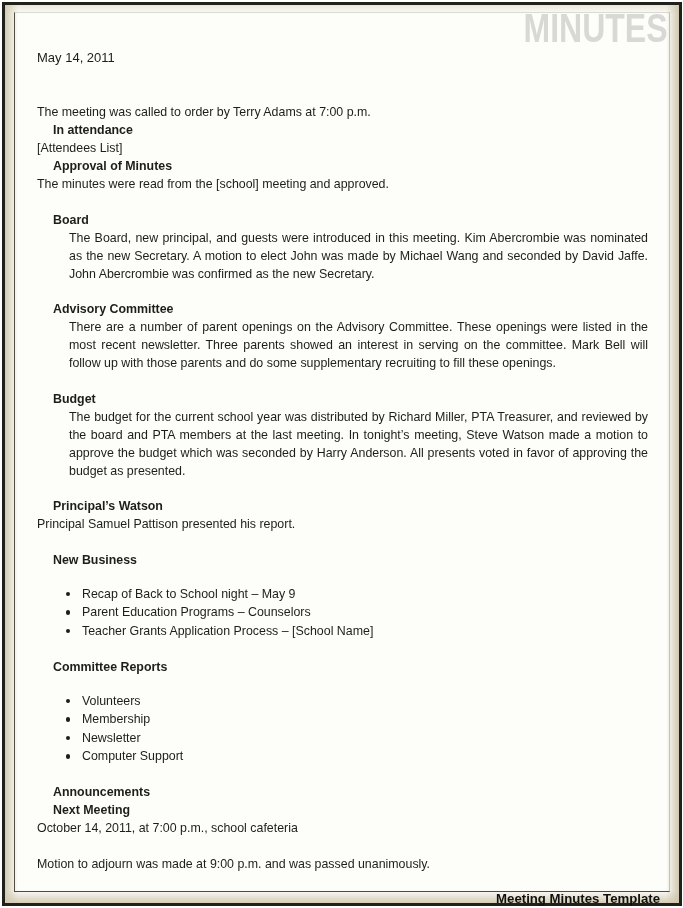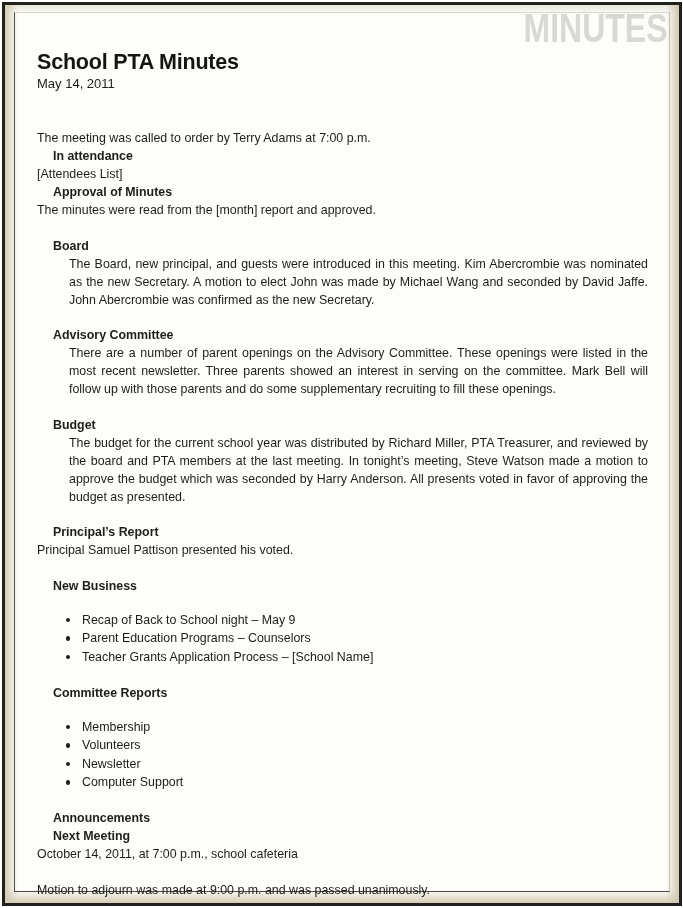--- a/index.html
+++ b/index.html
@@ -101,65 +101,64 @@
 </head>
 <body>
 
 <div class="page">
   <div class="inner-line"></div>
 
   <div class="watermark">MINUTES</div>
 
   <div class="content">
 
-    <div class="title">School PTA Minutes</div>
     <div class="date">May 14, 2011</div>
 
     <div>
       <p>The meeting was called to order by Terry Adams at 7:00 p.m.</p>
       <p class="h">In attendance</p>
       <p>[Attendees List]</p>
       <p class="h">Approval of Minutes</p>
-      <p>The minutes were read from the [month] report and approved.</p>
+      <p>The minutes were read from the [school] meeting and approved.</p>
     </div>
 
     <div class="sec">
       <p class="h">Board</p>
       <p class="just">The Board, new principal, and guests were introduced in this meeting. Kim Abercrombie was nominated as the new Secretary. A motion to elect John was made by Michael Wang and seconded by David Jaffe. John Abercrombie was confirmed as the new Secretary.</p>
     </div>
 
     <div class="sec">
       <p class="h">Advisory Committee</p>
       <p class="just">There are a number of parent openings on the Advisory Committee. These openings were listed in the most recent newsletter. Three parents showed an interest in serving on the committee. Mark Bell will follow up with those parents and do some supplementary recruiting to fill these openings.</p>
     </div>
 
     <div class="sec">
       <p class="h">Budget</p>
       <p class="just">The budget for the current school year was distributed by Richard Miller, PTA Treasurer, and reviewed by the board and PTA members at the last meeting. In tonight’s meeting, Steve Watson made a motion to approve the budget which was seconded by Harry Anderson. All presents voted in favor of approving the budget as presented.</p>
     </div>
 
     <div class="sec">
-      <p class="h">Principal’s Report</p>
-      <p>Principal Samuel Pattison presented his voted.</p>
+      <p class="h">Principal’s Watson</p>
+      <p>Principal Samuel Pattison presented his report.</p>
     </div>
 
     <div class="sec">
       <p class="h">New Business</p>
       <ul class="bullets">
         <li>Recap of Back to School night – May 9</li>
         <li>Parent Education Programs – Counselors</li>
         <li>Teacher Grants Application Process – [School Name]</li>
       </ul>
     </div>
 
     <div class="sec">
       <p class="h">Committee Reports</p>
       <ul class="bullets">
+        <li>Volunteers</li>
         <li>Membership</li>
-        <li>Volunteers</li>
         <li>Newsletter</li>
         <li>Computer Support</li>
       </ul>
     </div>
 
     <div class="sec">
       <p class="h">Announcements</p>
       <p class="h">Next Meeting</p>
       <p>October 14, 2011, at 7:00 p.m., school cafeteria</p>
     </div>

